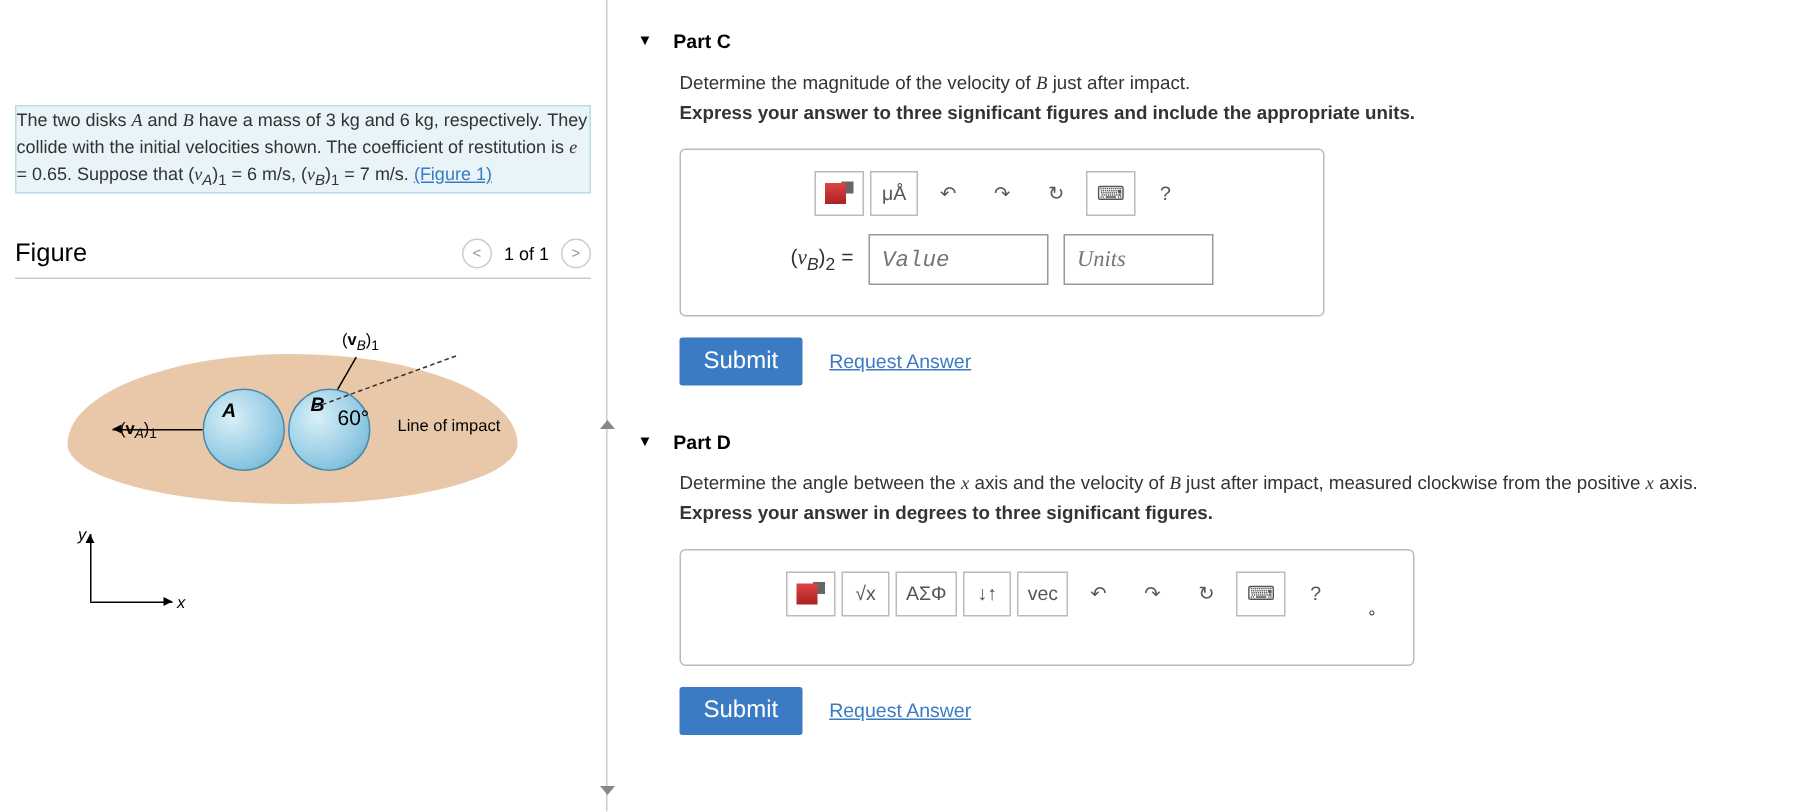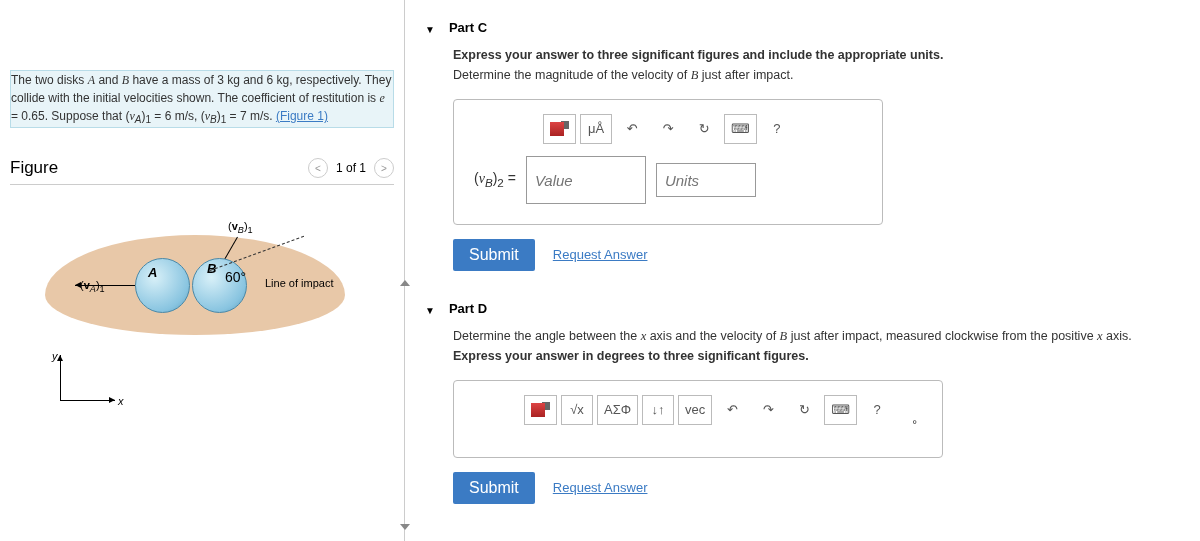--- a/index.html
+++ b/index.html
@@ -28,34 +28,34 @@
 .axis-y{position:absolute;left:50px;top:140px;width:1px;height:45px;background:#000}
 .axis-y::before{content:'';position:absolute;left:-3px;top:0;border-bottom:6px solid #000;border-left:3px solid transparent;border-right:3px solid transparent}
 .axis-x{position:absolute;left:50px;top:185px;width:55px;height:1px;background:#000}
 .axis-x::after{content:'';position:absolute;right:0;top:-3px;border-left:6px solid #000;border-top:3px solid transparent;border-bottom:3px solid transparent}
 .y-label{position:absolute;left:42px;top:135px;font-size:11px;font-style:italic}
 .x-label{position:absolute;left:108px;top:180px;font-size:11px;font-style:italic}
 .scroll-track{position:absolute;right:-8px;top:280px;width:14px;height:250px;display:flex;flex-direction:column;align-items:center;justify-content:space-between}
 .scroll-arrow{width:0;height:0;border-left:5px solid transparent;border-right:5px solid transparent;cursor:pointer}
 .up{border-bottom:6px solid #888}
 .down{border-top:6px solid #888}
-.part-header{display:flex;align-items:flex-end;padding:10px 0;font-weight:bold;font-size:13px;cursor:pointer}
+.part-header{display:flex;align-items:center;padding:10px 0;font-weight:bold;font-size:13px;cursor:pointer}
 .part-header::before{content:'▼';margin-right:14px;font-size:10px}
 .part-content{padding:0 0 20px 28px;font-size:12.5px;color:#333;line-height:1.6}
 .answer-box{border:1px solid #bbb;border-radius:4px;padding:14px 20px 20px;margin-top:14px;width:430px}
 .answer-box.wide{width:490px;position:relative}
 .toolbar{display:flex;gap:4px;margin-bottom:12px;justify-content:center;align-items:flex-start}
 .tb-btn{height:30px;min-width:32px;border:1px solid #bbb;background:#fff;display:flex;align-items:center;justify-content:center;font-size:13px;cursor:pointer;color:#555;padding:0 6px}
 .tb-btn.nb{border:none}
 .tb-sq{display:inline-block;width:14px;height:14px;background:linear-gradient(#d44,#a22);position:relative}
 .tb-sq2{display:inline-block;width:8px;height:8px;background:#666;margin-left:-3px;margin-top:-8px}
-.input-row{display:flex;align-items:center;gap:10px;}
+.input-row{display:flex;align-items:center;gap:10px;justify-content:center}
 .var-label{font-size:14px}
-.value-input{width:120px;height:48px;border:1px solid #999;padding:0 8px;font-style:italic;color:#999;font-size:15px;font-family:Liberation Sans, sans-serif}
-.units-input{width:100px;height:34px;border:1px solid #999;padding:0 8px;font-style:italic;color:#999;font-size:15px;font-family:Liberation Sans, sans-serif}
+.value-input{width:120px;height:34px;border:1px solid #999;padding:0 8px;font-style:italic;color:#999;font-size:15px;font-family:Liberation Mono, monospace}
+.units-input{width:100px;height:34px;border:1px solid #999;padding:0 8px;font-style:italic;color:#999;font-size:15px;font-family:Liberation Serif, serif}
 .long-input{width:340px;height:32px;border:1px solid #999}
 .deg-unit{position:absolute;right:25px;bottom:22px;font-size:12px}
 .submit-row{margin-top:14px;display:flex;align-items:center;gap:18px}
 .submit-btn{background:#3b7bc4;color:#fff;border:none;padding:7px 16px;font-size:16px;cursor:pointer;border-radius:2px}
 .req-link{color:#3b7bc4;text-decoration:underline;font-size:13px;cursor:pointer}
 .link{color:#3b7bc4;text-decoration:underline;cursor:pointer}
 .ital{font-style:italic;font-family:serif}
 </style>
 </head>
 <body>
@@ -94,24 +94,24 @@
     <div class="scroll-arrow up"></div>
     <div class="scroll-arrow down"></div>
   </div>
 </div>
 
 <div class="right-panel">
   <div class="part-header">
       <span>Part C</span>
     </div>
   <div class="part-content">
-    <div><b>Express your answer to three significant figures and include the appropriate units.</b></div>
     <div>
       <span>Determine the magnitude of the velocity of </span><span class="ital">B</span><span> just after impact.</span>
     </div>
+    <div><b>Express your answer to three significant figures and include the appropriate units.</b></div>
     <div class="answer-box">
       <div class="toolbar">
         <div class="tb-btn">
             <span class="tb-sq"></span>
             <span class="tb-sq2"></span>
           </div>
         <div class="tb-btn">μÅ</div>
         <div class="tb-btn nb">↶</div>
         <div class="tb-btn nb">↷</div>
         <div class="tb-btn nb">↻</div>

